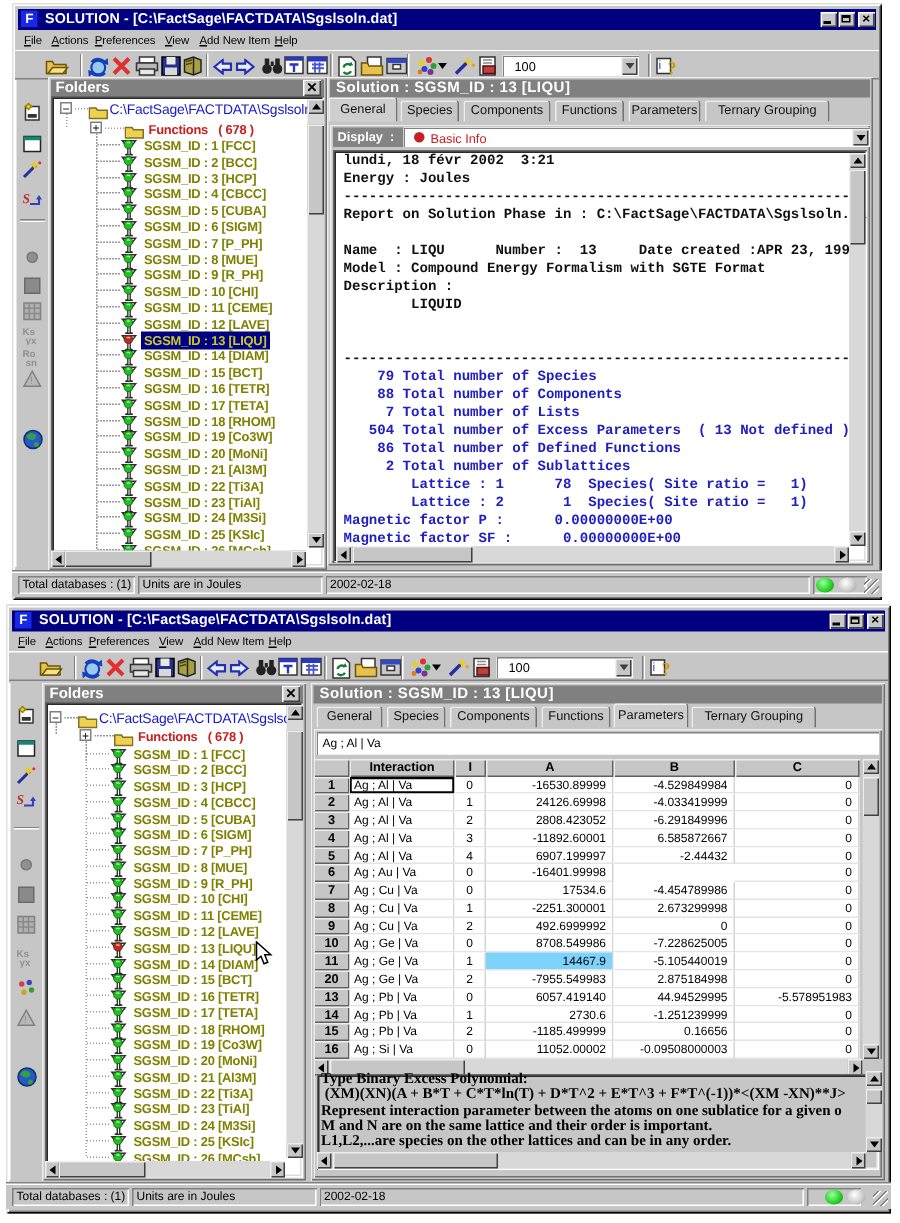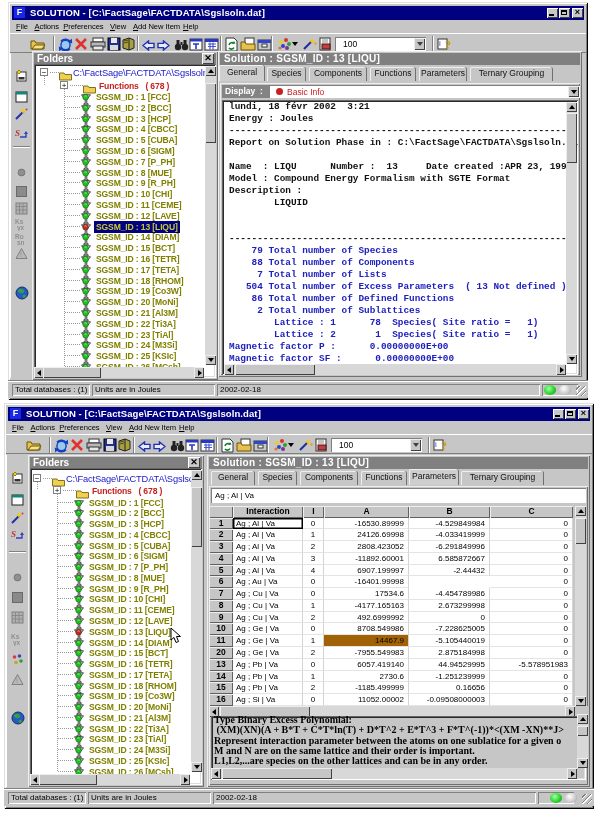--- a/index.html
+++ b/index.html
@@ -1028,39 +1028,39 @@
 <div class="abs" style="left:490px;top:576.35px;width:83px;height:11.77px;background:#fff;border-right:1px solid #d4d4d4;border-bottom:1px solid #e4e4e4;font-size:8px;text-align:right;padding-right:4px;line-height:11.77px;color:#000;white-space:nowrap;overflow:hidden;">0</div>
 <div class="abs" style="left:209px;top:588.12px;width:24px;height:11.77px;background:#c6c6c6;box-shadow:inset 1px 1px 0 #eee, inset -1px -1px 0 #606060;font-size:8.5px;font-weight:bold;text-align:center;line-height:11.77px;">7</div>
 <div class="abs" style="left:233px;top:588.12px;width:70px;height:11.77px;background:#fff;border-right:1px solid #d4d4d4;border-bottom:1px solid #e4e4e4;font-size:8px;text-align:left;padding-left:3px;line-height:11.77px;color:#000;white-space:nowrap;overflow:hidden;">Ag ; Cu | Va</div>
 <div class="abs" style="left:303px;top:588.12px;width:21px;height:11.77px;background:#fff;border-right:1px solid #d4d4d4;border-bottom:1px solid #e4e4e4;font-size:8px;text-align:center;line-height:11.77px;color:#000;white-space:nowrap;overflow:hidden;">0</div>
 <div class="abs" style="left:324px;top:588.12px;width:85px;height:11.77px;background:#fff;border-right:1px solid #d4d4d4;border-bottom:1px solid #e4e4e4;font-size:8px;text-align:right;padding-right:4px;line-height:11.77px;color:#000;white-space:nowrap;overflow:hidden;">17534.6</div>
 <div class="abs" style="left:409px;top:588.12px;width:81px;height:11.77px;background:#fff;border-right:1px solid #d4d4d4;border-bottom:1px solid #e4e4e4;font-size:8px;text-align:right;padding-right:4px;line-height:11.77px;color:#000;white-space:nowrap;overflow:hidden;">-4.454789986</div>
 <div class="abs" style="left:490px;top:588.12px;width:83px;height:11.77px;background:#fff;border-right:1px solid #d4d4d4;border-bottom:1px solid #e4e4e4;font-size:8px;text-align:right;padding-right:4px;line-height:11.77px;color:#000;white-space:nowrap;overflow:hidden;">0</div>
 <div class="abs" style="left:209px;top:599.89px;width:24px;height:11.77px;background:#c6c6c6;box-shadow:inset 1px 1px 0 #eee, inset -1px -1px 0 #606060;font-size:8.5px;font-weight:bold;text-align:center;line-height:11.77px;">8</div>
 <div class="abs" style="left:233px;top:599.89px;width:70px;height:11.77px;background:#fff;border-right:1px solid #d4d4d4;border-bottom:1px solid #e4e4e4;font-size:8px;text-align:left;padding-left:3px;line-height:11.77px;color:#000;white-space:nowrap;overflow:hidden;">Ag ; Cu | Va</div>
 <div class="abs" style="left:303px;top:599.89px;width:21px;height:11.77px;background:#fff;border-right:1px solid #d4d4d4;border-bottom:1px solid #e4e4e4;font-size:8px;text-align:center;line-height:11.77px;color:#000;white-space:nowrap;overflow:hidden;">1</div>
-<div class="abs" style="left:324px;top:599.89px;width:85px;height:11.77px;background:#fff;border-right:1px solid #d4d4d4;border-bottom:1px solid #e4e4e4;font-size:8px;text-align:right;padding-right:4px;line-height:11.77px;color:#000;white-space:nowrap;overflow:hidden;">-4177.165163</div>
+<div class="abs" style="left:324px;top:599.89px;width:85px;height:11.77px;background:#fff;border-right:1px solid #d4d4d4;border-bottom:1px solid #e4e4e4;font-size:8px;text-align:right;padding-right:4px;line-height:11.77px;color:#000;white-space:nowrap;overflow:hidden;">-2251.300001</div>
 <div class="abs" style="left:409px;top:599.89px;width:81px;height:11.77px;background:#fff;border-right:1px solid #d4d4d4;border-bottom:1px solid #e4e4e4;font-size:8px;text-align:right;padding-right:4px;line-height:11.77px;color:#000;white-space:nowrap;overflow:hidden;">2.673299998</div>
 <div class="abs" style="left:490px;top:599.89px;width:83px;height:11.77px;background:#fff;border-right:1px solid #d4d4d4;border-bottom:1px solid #e4e4e4;font-size:8px;text-align:right;padding-right:4px;line-height:11.77px;color:#000;white-space:nowrap;overflow:hidden;">0</div>
 <div class="abs" style="left:209px;top:611.66px;width:24px;height:11.77px;background:#c6c6c6;box-shadow:inset 1px 1px 0 #eee, inset -1px -1px 0 #606060;font-size:8.5px;font-weight:bold;text-align:center;line-height:11.77px;">9</div>
 <div class="abs" style="left:233px;top:611.66px;width:70px;height:11.77px;background:#fff;border-right:1px solid #d4d4d4;border-bottom:1px solid #e4e4e4;font-size:8px;text-align:left;padding-left:3px;line-height:11.77px;color:#000;white-space:nowrap;overflow:hidden;">Ag ; Cu | Va</div>
 <div class="abs" style="left:303px;top:611.66px;width:21px;height:11.77px;background:#fff;border-right:1px solid #d4d4d4;border-bottom:1px solid #e4e4e4;font-size:8px;text-align:center;line-height:11.77px;color:#000;white-space:nowrap;overflow:hidden;">2</div>
 <div class="abs" style="left:324px;top:611.66px;width:85px;height:11.77px;background:#fff;border-right:1px solid #d4d4d4;border-bottom:1px solid #e4e4e4;font-size:8px;text-align:right;padding-right:4px;line-height:11.77px;color:#000;white-space:nowrap;overflow:hidden;">492.6999992</div>
 <div class="abs" style="left:409px;top:611.66px;width:81px;height:11.77px;background:#fff;border-right:1px solid #d4d4d4;border-bottom:1px solid #e4e4e4;font-size:8px;text-align:right;padding-right:4px;line-height:11.77px;color:#000;white-space:nowrap;overflow:hidden;">0</div>
 <div class="abs" style="left:490px;top:611.66px;width:83px;height:11.77px;background:#fff;border-right:1px solid #d4d4d4;border-bottom:1px solid #e4e4e4;font-size:8px;text-align:right;padding-right:4px;line-height:11.77px;color:#000;white-space:nowrap;overflow:hidden;">0</div>
 <div class="abs" style="left:209px;top:623.43px;width:24px;height:11.77px;background:#c6c6c6;box-shadow:inset 1px 1px 0 #eee, inset -1px -1px 0 #606060;font-size:8.5px;font-weight:bold;text-align:center;line-height:11.77px;">10</div>
 <div class="abs" style="left:233px;top:623.43px;width:70px;height:11.77px;background:#fff;border-right:1px solid #d4d4d4;border-bottom:1px solid #e4e4e4;font-size:8px;text-align:left;padding-left:3px;line-height:11.77px;color:#000;white-space:nowrap;overflow:hidden;">Ag ; Ge | Va</div>
 <div class="abs" style="left:303px;top:623.43px;width:21px;height:11.77px;background:#fff;border-right:1px solid #d4d4d4;border-bottom:1px solid #e4e4e4;font-size:8px;text-align:center;line-height:11.77px;color:#000;white-space:nowrap;overflow:hidden;">0</div>
 <div class="abs" style="left:324px;top:623.43px;width:85px;height:11.77px;background:#fff;border-right:1px solid #d4d4d4;border-bottom:1px solid #e4e4e4;font-size:8px;text-align:right;padding-right:4px;line-height:11.77px;color:#000;white-space:nowrap;overflow:hidden;">8708.549986</div>
 <div class="abs" style="left:409px;top:623.43px;width:81px;height:11.77px;background:#fff;border-right:1px solid #d4d4d4;border-bottom:1px solid #e4e4e4;font-size:8px;text-align:right;padding-right:4px;line-height:11.77px;color:#000;white-space:nowrap;overflow:hidden;">-7.228625005</div>
 <div class="abs" style="left:490px;top:623.43px;width:83px;height:11.77px;background:#fff;border-right:1px solid #d4d4d4;border-bottom:1px solid #e4e4e4;font-size:8px;text-align:right;padding-right:4px;line-height:11.77px;color:#000;white-space:nowrap;overflow:hidden;">0</div>
 <div class="abs" style="left:209px;top:635.20px;width:24px;height:11.77px;background:#c6c6c6;box-shadow:inset 1px 1px 0 #eee, inset -1px -1px 0 #606060;font-size:8.5px;font-weight:bold;text-align:center;line-height:11.77px;">11</div>
 <div class="abs" style="left:233px;top:635.20px;width:70px;height:11.77px;background:#fff;border-right:1px solid #d4d4d4;border-bottom:1px solid #e4e4e4;font-size:8px;text-align:left;padding-left:3px;line-height:11.77px;color:#000;white-space:nowrap;overflow:hidden;">Ag ; Ge | Va</div>
 <div class="abs" style="left:303px;top:635.20px;width:21px;height:11.77px;background:#fff;border-right:1px solid #d4d4d4;border-bottom:1px solid #e4e4e4;font-size:8px;text-align:center;line-height:11.77px;color:#000;white-space:nowrap;overflow:hidden;">1</div>
-<div class="abs" style="left:324px;top:635.20px;width:85px;height:11.77px;background:#a16207;border-right:1px solid #d4d4d4;border-bottom:1px solid #e4e4e4;font-size:8px;text-align:right;padding-right:4px;line-height:11.77px;color:#000;white-space:nowrap;overflow:hidden;">14467.9</div>
+<div class="abs" style="left:324px;top:635.20px;width:85px;height:11.77px;background:#7dd3fc;border-right:1px solid #d4d4d4;border-bottom:1px solid #e4e4e4;font-size:8px;text-align:right;padding-right:4px;line-height:11.77px;color:#000;white-space:nowrap;overflow:hidden;">14467.9</div>
 <div class="abs" style="left:409px;top:635.20px;width:81px;height:11.77px;background:#fff;border-right:1px solid #d4d4d4;border-bottom:1px solid #e4e4e4;font-size:8px;text-align:right;padding-right:4px;line-height:11.77px;color:#000;white-space:nowrap;overflow:hidden;">-5.105440019</div>
 <div class="abs" style="left:490px;top:635.20px;width:83px;height:11.77px;background:#fff;border-right:1px solid #d4d4d4;border-bottom:1px solid #e4e4e4;font-size:8px;text-align:right;padding-right:4px;line-height:11.77px;color:#000;white-space:nowrap;overflow:hidden;">0</div>
 <div class="abs" style="left:209px;top:646.97px;width:24px;height:11.77px;background:#c6c6c6;box-shadow:inset 1px 1px 0 #eee, inset -1px -1px 0 #606060;font-size:8.5px;font-weight:bold;text-align:center;line-height:11.77px;">20</div>
 <div class="abs" style="left:233px;top:646.97px;width:70px;height:11.77px;background:#fff;border-right:1px solid #d4d4d4;border-bottom:1px solid #e4e4e4;font-size:8px;text-align:left;padding-left:3px;line-height:11.77px;color:#000;white-space:nowrap;overflow:hidden;">Ag ; Ge | Va</div>
 <div class="abs" style="left:303px;top:646.97px;width:21px;height:11.77px;background:#fff;border-right:1px solid #d4d4d4;border-bottom:1px solid #e4e4e4;font-size:8px;text-align:center;line-height:11.77px;color:#000;white-space:nowrap;overflow:hidden;">2</div>
 <div class="abs" style="left:324px;top:646.97px;width:85px;height:11.77px;background:#fff;border-right:1px solid #d4d4d4;border-bottom:1px solid #e4e4e4;font-size:8px;text-align:right;padding-right:4px;line-height:11.77px;color:#000;white-space:nowrap;overflow:hidden;">-7955.549983</div>
 <div class="abs" style="left:409px;top:646.97px;width:81px;height:11.77px;background:#fff;border-right:1px solid #d4d4d4;border-bottom:1px solid #e4e4e4;font-size:8px;text-align:right;padding-right:4px;line-height:11.77px;color:#000;white-space:nowrap;overflow:hidden;">2.875184998</div>
 <div class="abs" style="left:490px;top:646.97px;width:83px;height:11.77px;background:#fff;border-right:1px solid #d4d4d4;border-bottom:1px solid #e4e4e4;font-size:8px;text-align:right;padding-right:4px;line-height:11.77px;color:#000;white-space:nowrap;overflow:hidden;">0</div>
 <div class="abs" style="left:209px;top:658.74px;width:24px;height:11.77px;background:#c6c6c6;box-shadow:inset 1px 1px 0 #eee, inset -1px -1px 0 #606060;font-size:8.5px;font-weight:bold;text-align:center;line-height:11.77px;">13</div>
 <div class="abs" style="left:233px;top:658.74px;width:70px;height:11.77px;background:#fff;border-right:1px solid #d4d4d4;border-bottom:1px solid #e4e4e4;font-size:8px;text-align:left;padding-left:3px;line-height:11.77px;color:#000;white-space:nowrap;overflow:hidden;">Ag ; Pb | Va</div>

